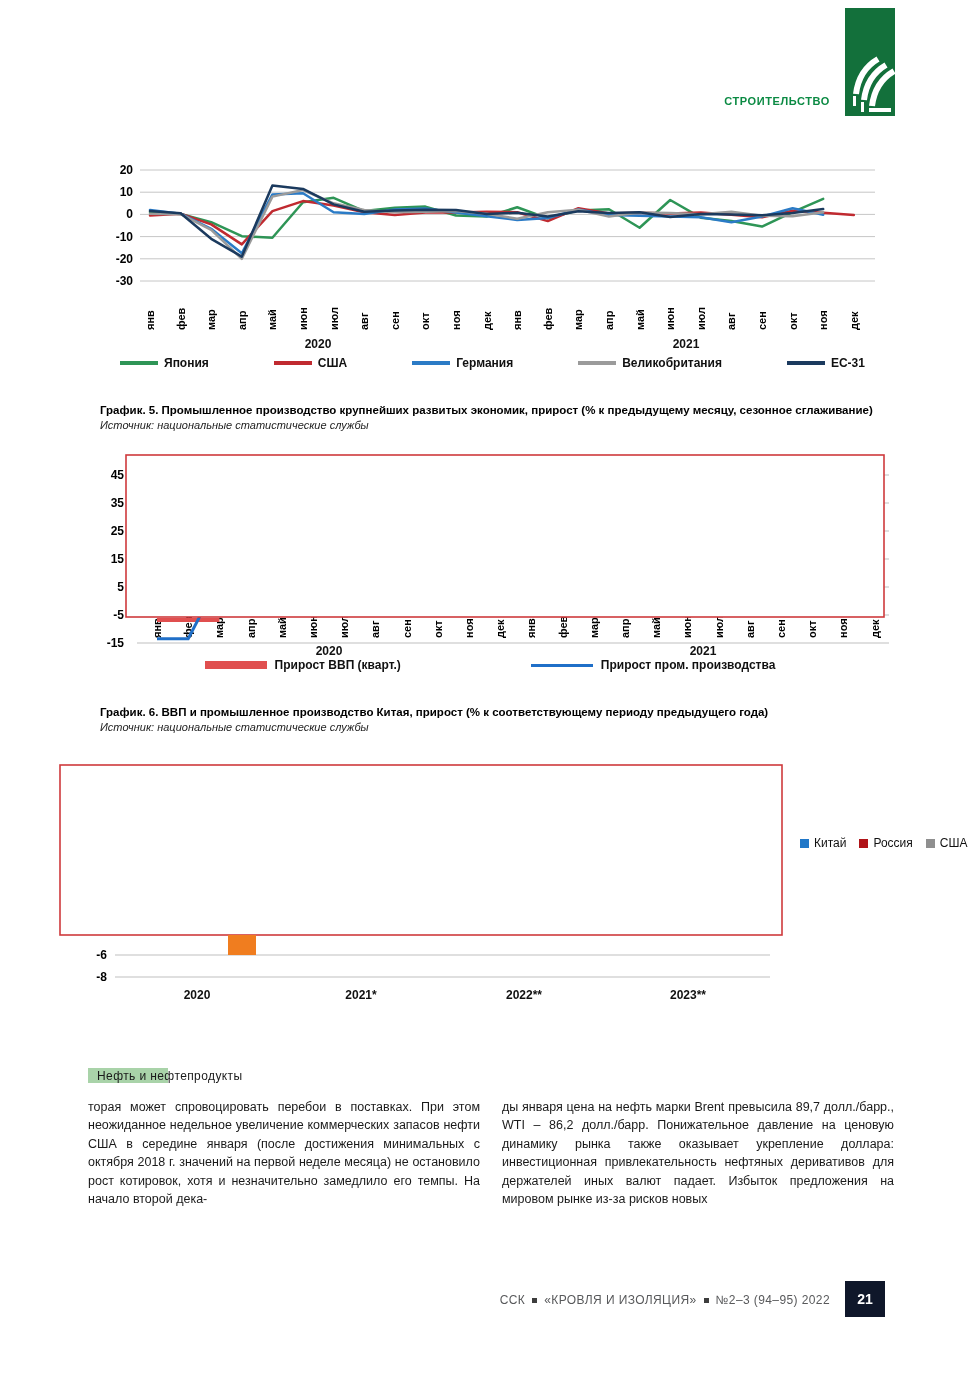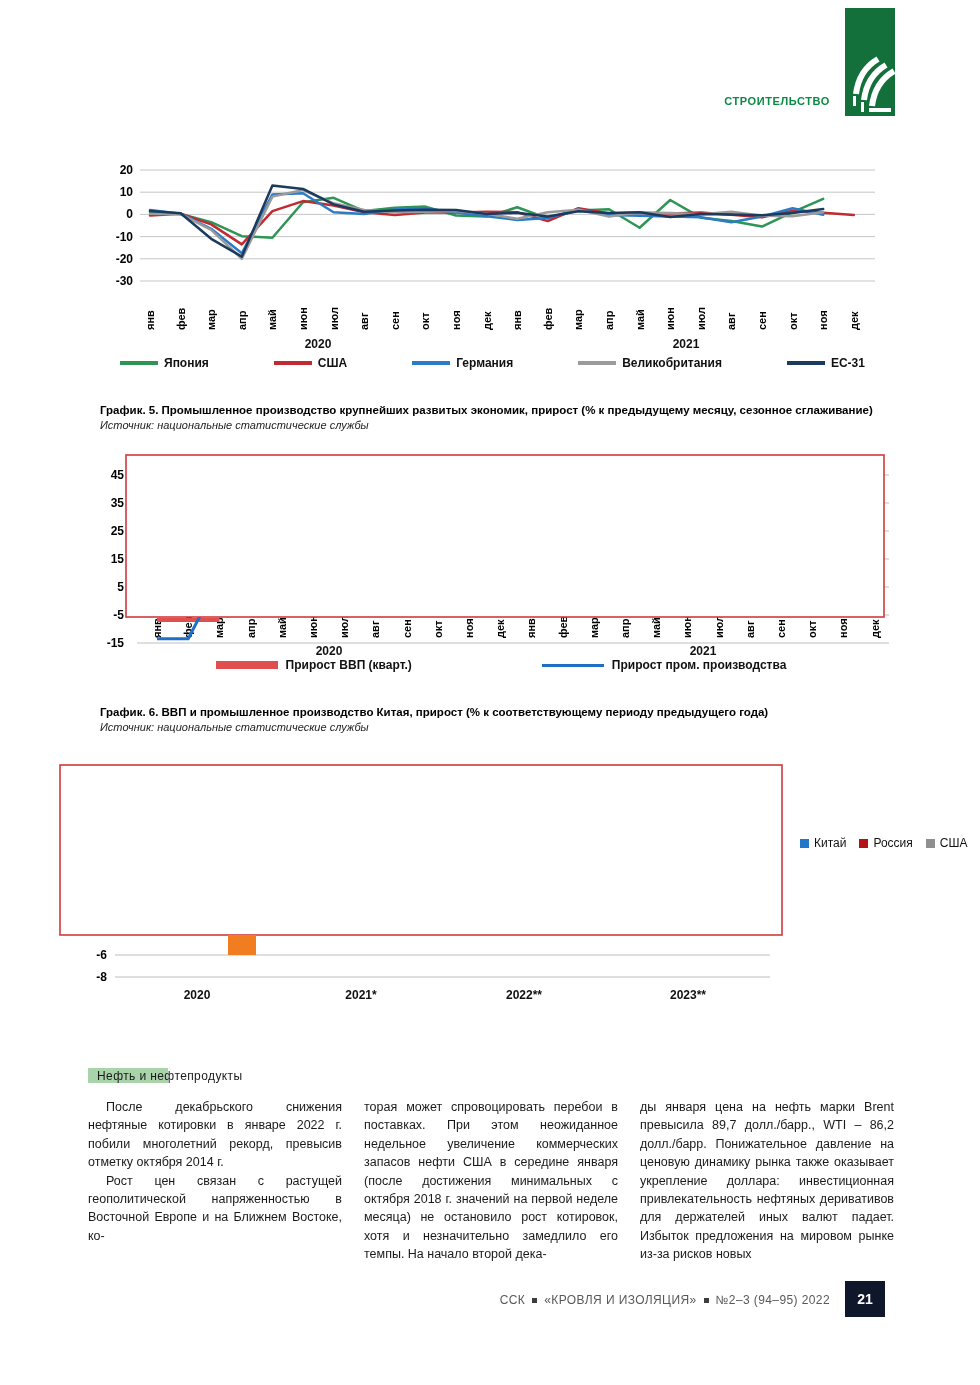--- a/index.html
+++ b/index.html
@@ -16,21 +16,21 @@
   .c6{position:absolute;left:85px;top:450px;width:800px;height:212px;margin-left:14px;}
   .c7{position:absolute;left:55px;top:758px;width:735px;height:250px;}
   svg text.tick{font-family:"Liberation Sans",sans-serif;font-size:11px;font-weight:bold;fill:#000;}
   svg text.ytick{font-family:"Liberation Sans",sans-serif;font-size:12px;font-weight:bold;fill:#000;}
   svg text.year{font-family:"Liberation Sans",sans-serif;font-size:12px;font-weight:bold;fill:#111;}
 
   
   .legend5{position:absolute;left:120px;top:356px;width:745px;display:flex;justify-content:space-between;align-items:center;}
   .legend5 .item,.legend6 .item{display:flex;align-items:center;font-size:12px;font-weight:bold;color:#111;}
   .legend5 .swatch{display:inline-block;width:38px;height:4px;margin-right:6px;}
-  .legend6{position:absolute;left:106px;top:658px;width:790px;display:flex;justify-content:center;gap:130px;align-items:center;}
+  .legend6{position:absolute;left:95px;top:658px;width:790px;display:flex;justify-content:center;gap:130px;align-items:center;}
   .legend6 .swatch-thick{display:inline-block;width:62px;height:8px;margin-right:8px;}
   .legend6 .swatch-line{display:inline-block;width:62px;height:3px;margin-right:8px;}
   .legend7{position:absolute;left:800px;top:836px;display:flex;flex-direction:row;gap:13px;}
   .legend7 .item{display:flex;align-items:center;font-size:12px;color:#111;}
   .legend7 .swatch{display:inline-block;width:9px;height:9px;margin-right:5px;}
 
   
   .caption{position:absolute;left:100px;width:790px;}
   .caption .title{font-size:11.5px;font-weight:bold;color:#000;line-height:1.25;}
   .caption .source{font-size:11px;font-style:italic;color:#222;margin-top:2px;}
@@ -236,24 +236,20 @@
         <span>ЕС</span>
       </span>
   </div>
 
   <div class="article-heading">
     <span class="hl"></span>
     <span class="txt">Нефть и нефтепродукты</span>
   </div>
   <div class="columns">
     <div class="col">
-      <p class="indent">После декабрьского снижения нефтяные котировки в январе 2022 г. побили многолетний рекорд, превысив отметку октября 2014 г.</p>
-      <p class="indent">Рост цен связан с растущей геополитической напряженностью в Восточной Европе и на Ближнем Востоке, ко-</p>
-    </div>
-    <div class="col">
       <p>торая может спровоцировать перебои в поставках. При этом неожиданное недельное увеличение коммерческих запасов нефти США в середине января (после достижения минимальных с октября 2018 г. значений на первой неделе месяца) не остановило рост котировок, хотя и незначительно замедлило его темпы. На начало второй дека-</p>
     </div>
     <div class="col">
       <p>ды января цена на нефть марки Brent превысила 89,7 долл./барр., WTI – 86,2 долл./барр. Понижательное давление на ценовую динамику рынка также оказывает укрепление доллара: инвестиционная привлекательность нефтяных деривативов для держателей иных валют падает. Избыток предложения на мировом рынке из-за рисков новых</p>
     </div>
   </div>
 
   <div class="footer-line">
     <span>ССК</span><span class="sq"></span><span>«КРОВЛЯ И ИЗОЛЯЦИЯ»</span><span class="sq"></span><span>№2–3 (94–95) 2022</span>
   </div>

